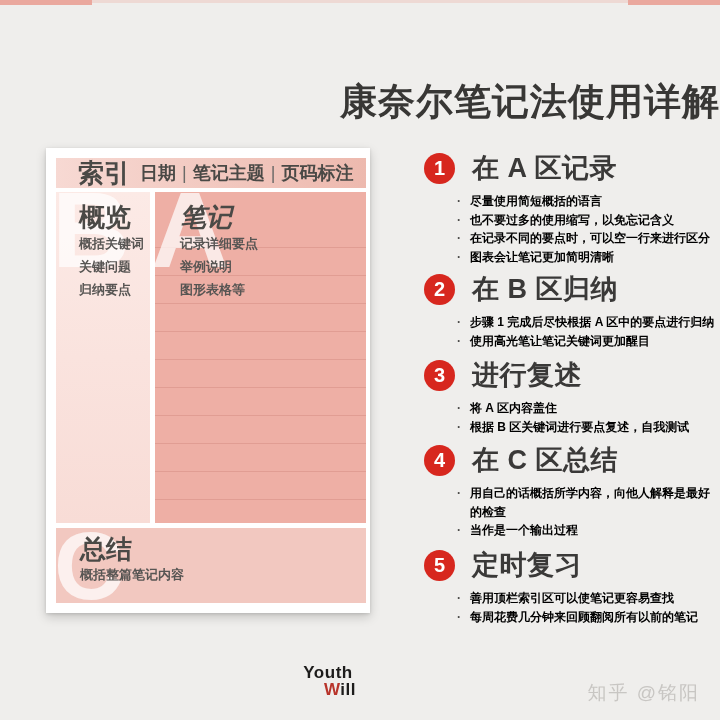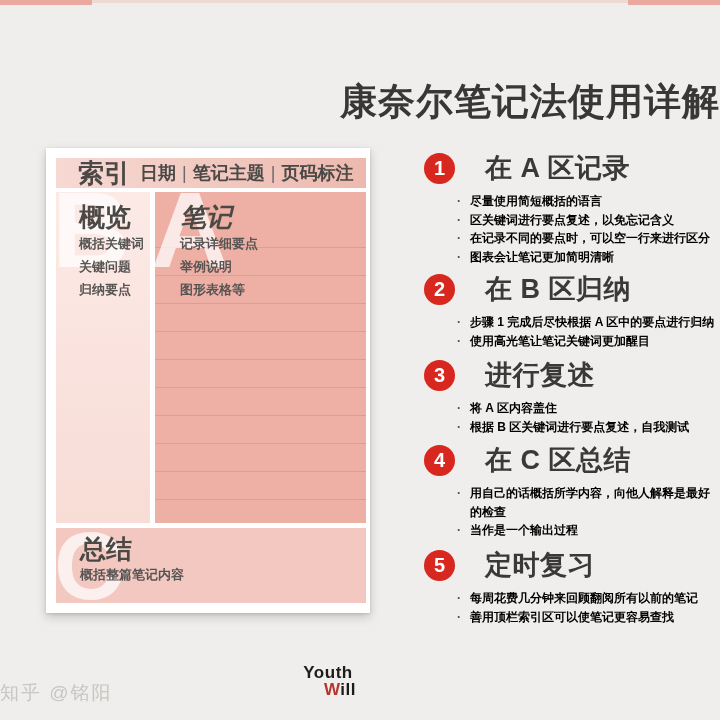--- a/index.html
+++ b/index.html
@@ -61,32 +61,32 @@
   .c-sub{position:absolute;left:24px;top:38px;font-size:13px;font-weight:700;color:#575553;}
 
   
   .steps{left:424px;top:0;width:296px;height:720px;}
   .step{position:absolute;left:0;width:296px;}
   .step-head{display:flex;align-items:center;}
   .num-badge{
     width:31px;height:31px;border-radius:50%;background:#d7271e;flex:0 0 31px;
     color:#ffffff;font-size:20px;font-weight:700;line-height:31px;text-align:center;
   }
-  .step-title{margin:0 0 0 30px;font-size:27px;font-weight:700;color:#3a3938;letter-spacing:.5px;}
+  .step-title{margin:0 0 0 17px;font-size:27px;font-weight:700;color:#3a3938;letter-spacing:.5px;}
   .bullets{margin:6px 0 0 44px;padding:0;list-style:none;width:250px;
     font-size:12px;font-weight:700;color:#000000;}
   .bullets li{position:relative;line-height:18.5px;padding-left:2px;}
   .bullets li::before{content:"·";position:absolute;left:-11px;top:0;color:#4c4b49;font-weight:700;}
 
   
   .logo{left:0;top:664px;width:656px;text-align:center;line-height:17px;}
   .logo .l1{display:block;font-size:17px;font-weight:800;color:#1d1c1b;letter-spacing:.5px;}
   .logo .l2{display:block;font-size:17px;font-weight:800;color:#1d1c1b;letter-spacing:.5px;padding-left:24px;}
   .logo .w-red{color:#b8342b;}
-  .watermark{left:0;top:680px;width:700px;font-size:19px;color:#c8c6c3;letter-spacing:2px;}
+  .watermark{left:0;top:680px;width:700px;text-align:right;font-size:19px;color:#c8c6c3;letter-spacing:2px;}
 </style>
 </head>
 <body>
 
 <div class="abs top-strip"></div>
 <div class="abs corner left"></div>
 <div class="abs corner right"></div>
 
 <h1 class="abs page-title">康奈尔笔记法使用详解</h1>
 
@@ -134,21 +134,21 @@
 
 <div class="abs steps">
 
   <section class="step" style="top:150px">
     <div class="step-head">
       <span class="num-badge">1</span>
       <h2 class="step-title">在 A 区记录</h2>
     </div>
     <ul class="bullets">
       <li>尽量使用简短概括的语言</li>
-      <li>区关键词进行要点复述，以免忘记含义</li>
+      <li>也不要过多的使用缩写，以免忘记含义</li>
       <li>在记录不同的要点时，可以空一行来进行区分</li>
       <li>图表会让笔记更加简明清晰</li>
     </ul>
   </section>
 
   <section class="step" style="top:271px">
     <div class="step-head">
       <span class="num-badge">2</span>
       <h2 class="step-title">在 B 区归纳</h2>
     </div>
@@ -179,22 +179,22 @@
       <li>当作是一个输出过程</li>
     </ul>
   </section>
 
   <section class="step" style="top:547px">
     <div class="step-head">
       <span class="num-badge">5</span>
       <h2 class="step-title">定时复习</h2>
     </div>
     <ul class="bullets">
+      <li>善用顶栏索引区可以使笔记更容易查找</li>
       <li>每周花费几分钟来回顾翻阅所有以前的笔记</li>
-      <li>善用顶栏索引区可以使笔记更容易查找</li>
     </ul>
   </section>
 
 </div>
 
 <div class="abs logo">
   <span class="l1">Youth</span>
   <span class="l2"><span class="w-red">W</span><span>ill</span></span>
 </div>
 <div class="abs watermark">知乎 @铭阳</div>

